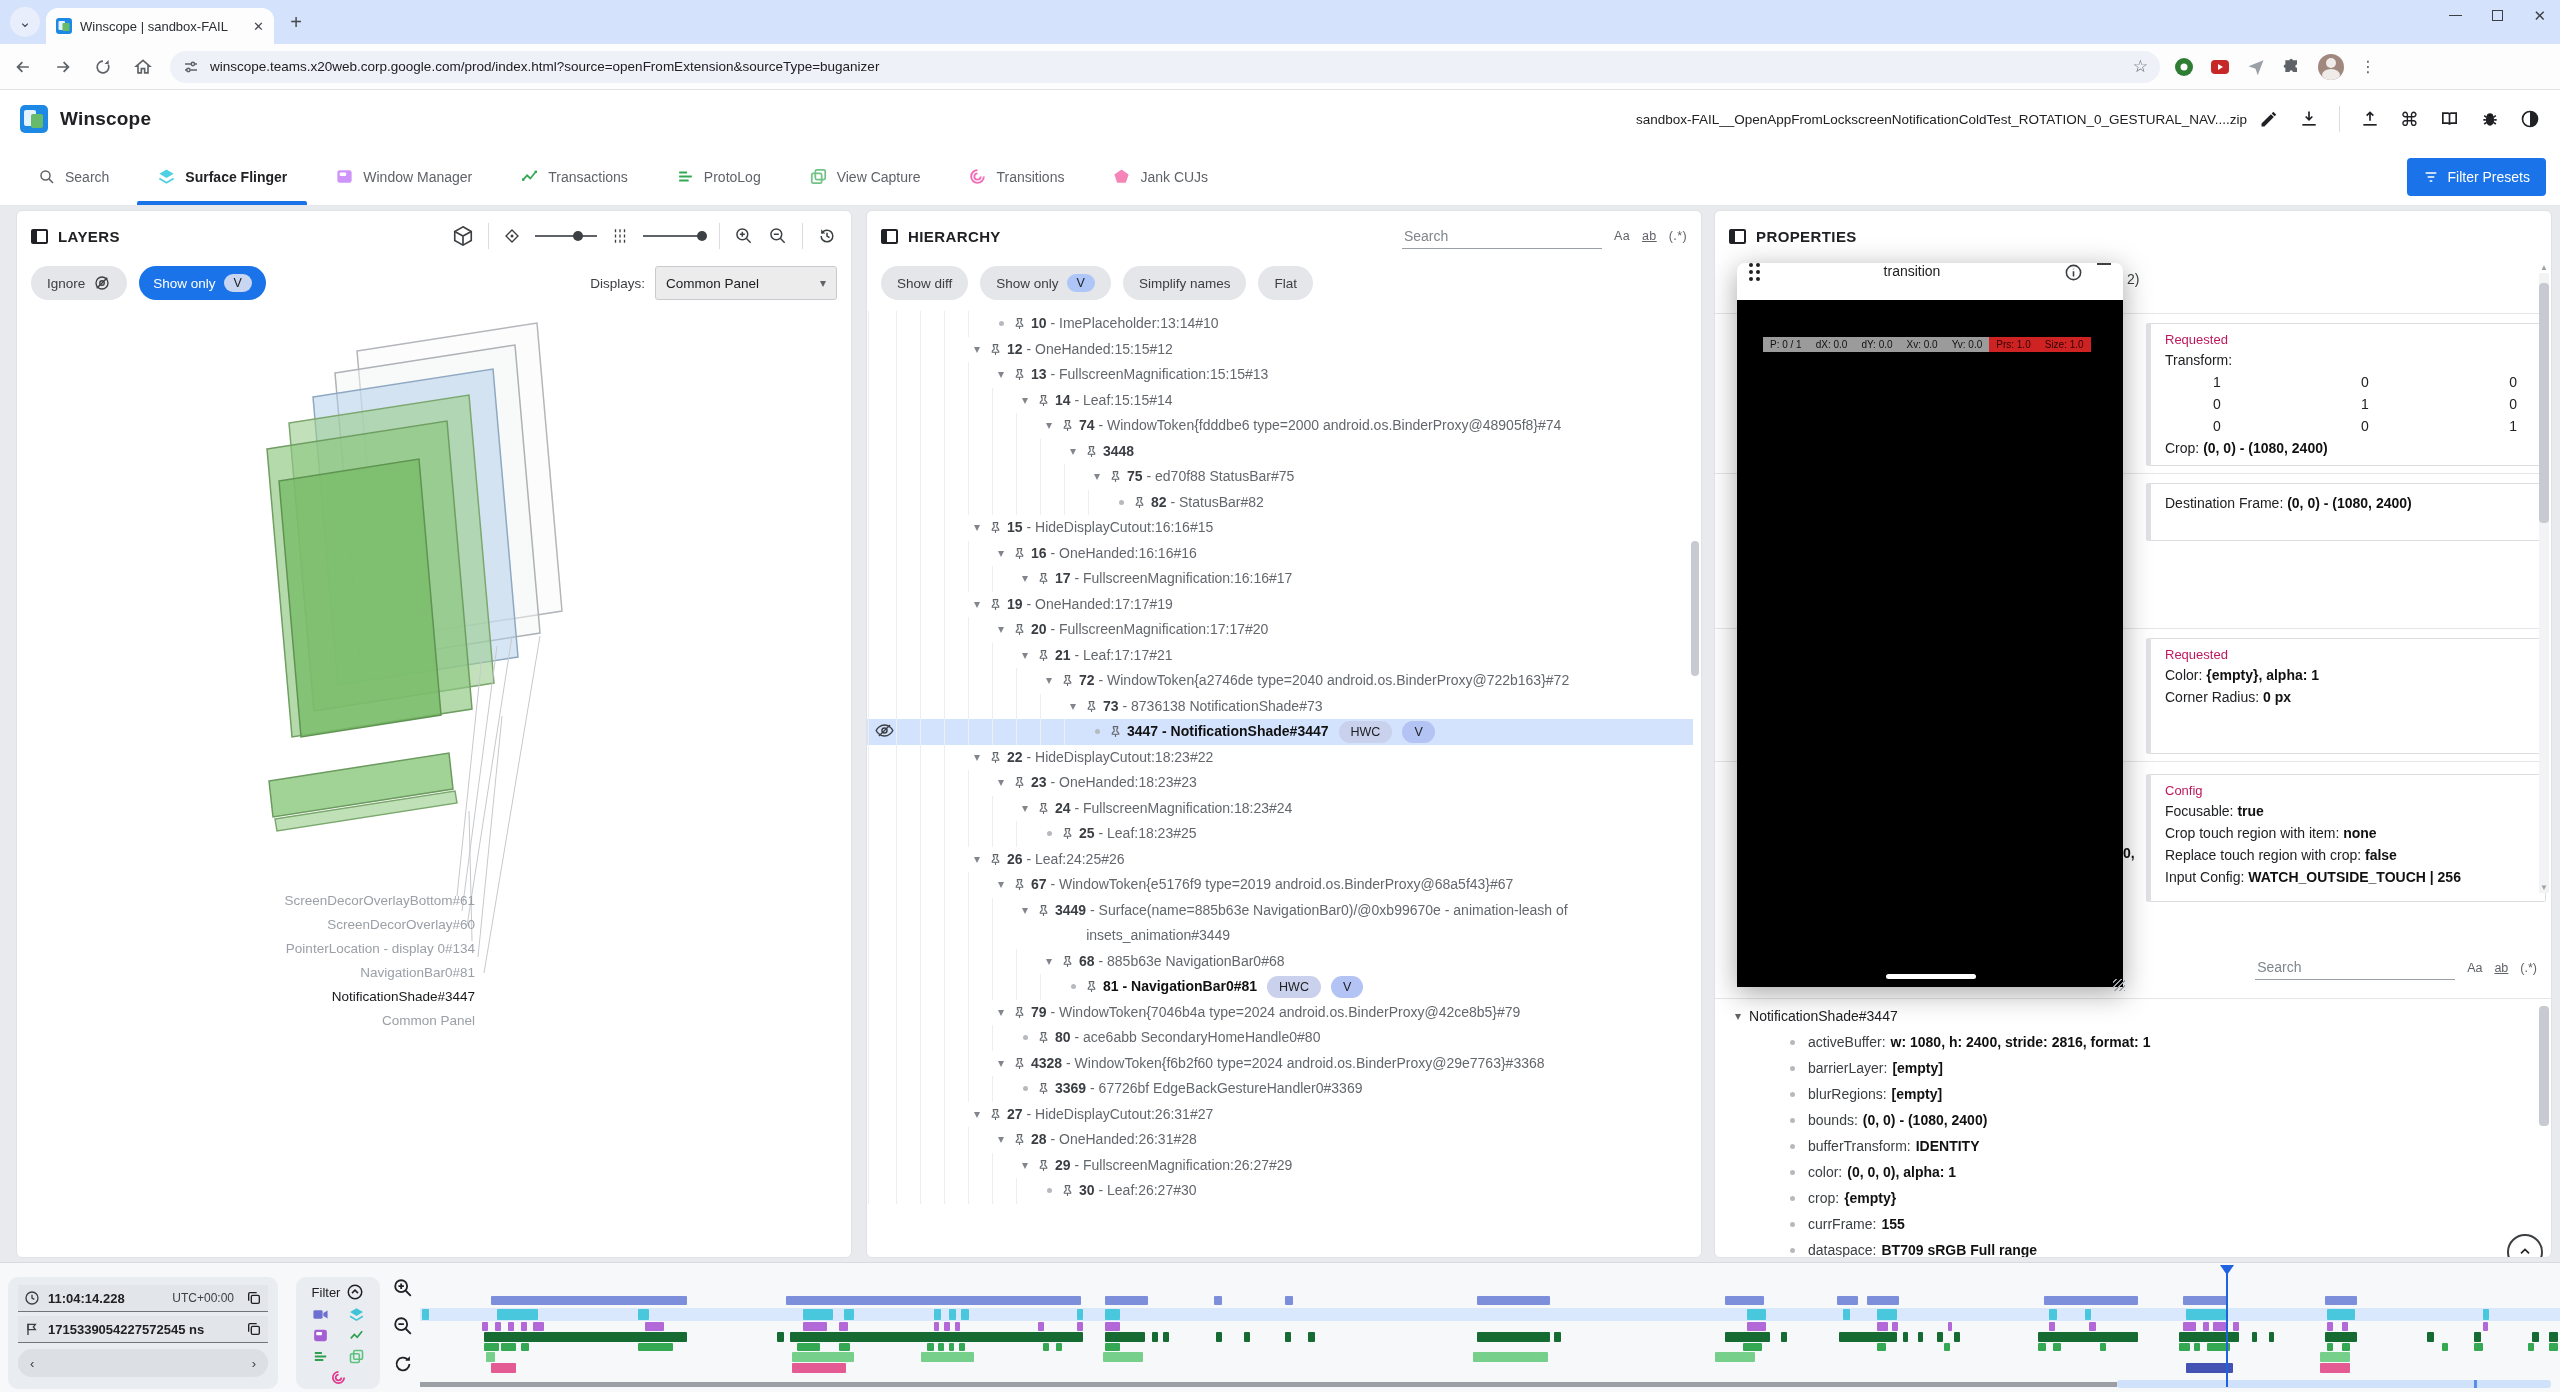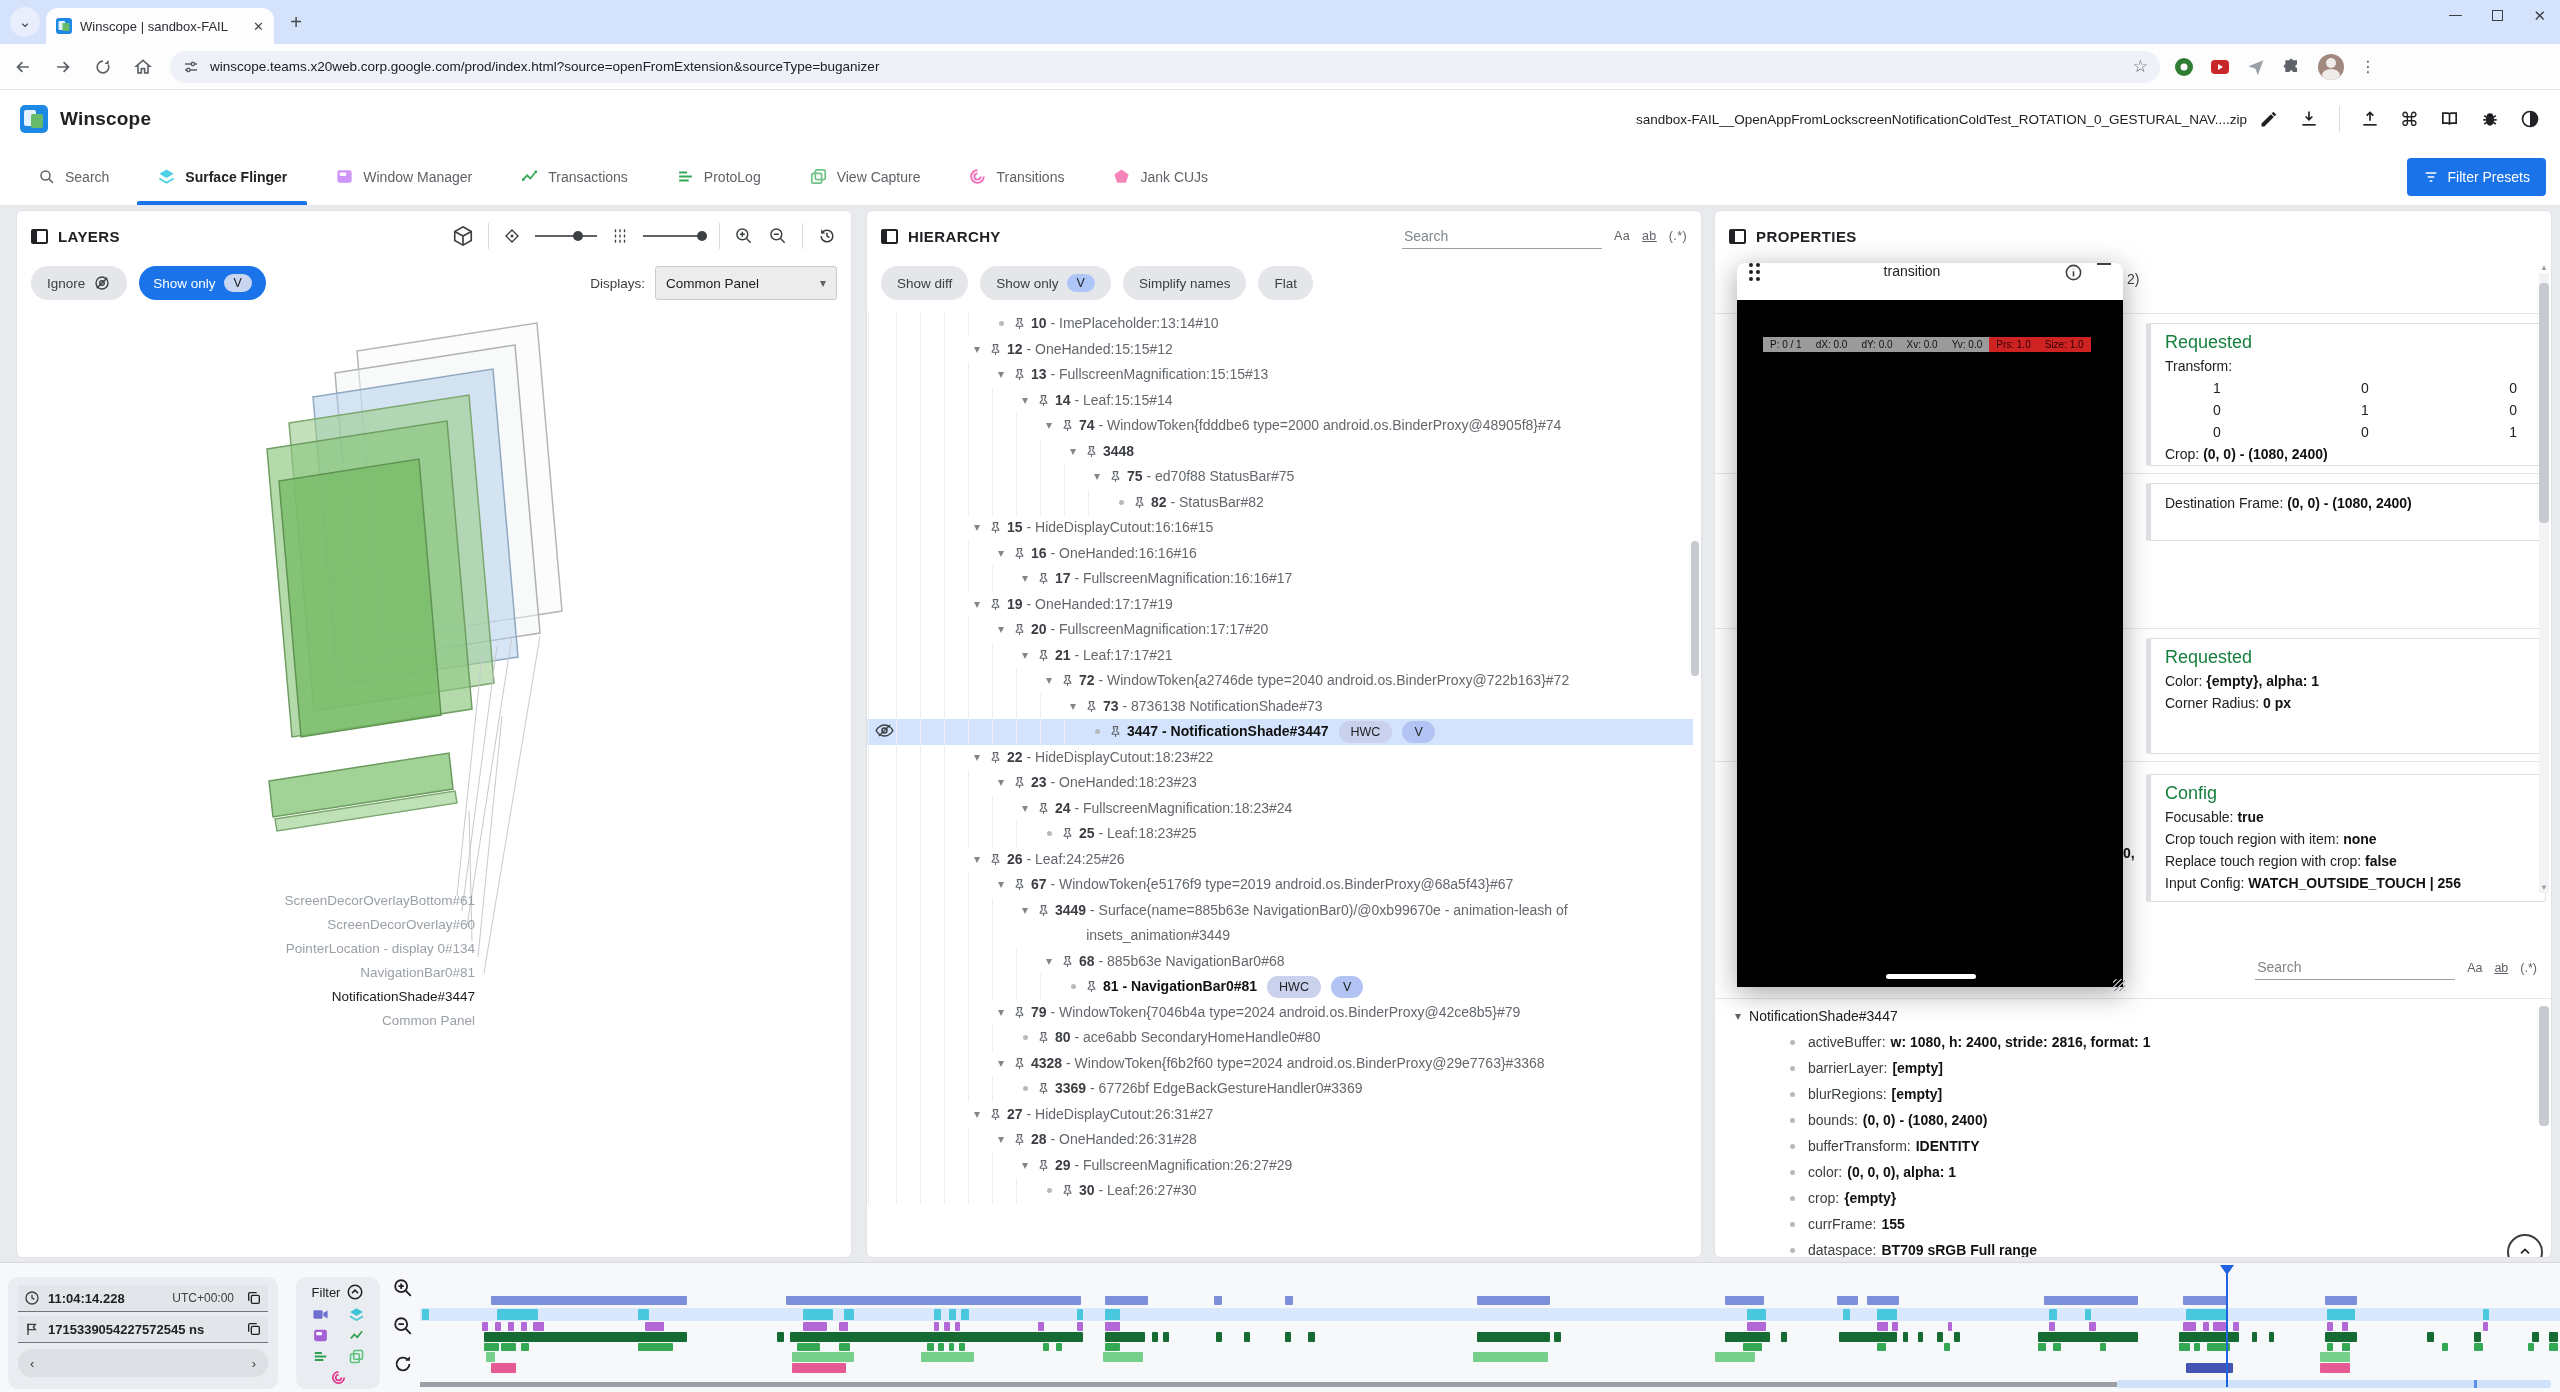--- a/index.html
+++ b/index.html
@@ -98,21 +98,21 @@
   .chip { display:inline-block; margin-left:10px; border-radius:12px; padding:0 12px; height:22px; line-height:22px; font-size:12.5px; color:#202124; align-self:center; }
   .chip.hwc { background:#c9d1ec; }
   .chip.v { background:#b3c3f3; }
   .vscroll { position:absolute; width:8px; border-radius:4px; background:#c7cbd1; }
 
   
   .ptop-partial { position:absolute; left:412px; top:60px; font-size:14px; color:#3c4043; }
   .pleft-partial { position:absolute; left:408px; top:634px; font-size:14px; font-weight:bold; color:#111; }
   .pdiv { position:absolute; left:0; width:828px; height:1px; background:#e4e6e9; }
   .pcard { position:absolute; left:431px; width:400px; background:#fff; border:1px solid #dcdee1; border-left:5px solid #dfe1e4; border-radius:2px; padding:8px 14px; }
-  .pgroup { font-size:18px; color:#15803d; margin-bottom:2px; }
+  .pgroup { font-size:13px; color:#be185d; margin-bottom:2px; }
   .pline { font-size:14px; color:#202124; line-height:22px; }
   .pline b { color:#111; }
   .matrix { display:grid; grid-template-columns:1fr 1fr 1fr; padding-left:48px; padding-right:14px; font-size:14px; line-height:22px; }
   .matrix span:nth-child(3n+2) { text-align:center; }
   .matrix span:nth-child(3n) { text-align:right; }
   .pscroll-track { position:absolute; right:2px; width:10px; background:#f2f3f4; }
   .sarrow { position:absolute; right:2px; width:10px; text-align:center; font-size:8px; color:#9aa0a6; }
   .hidden-chip { position:absolute; height:34px; border-radius:17px; background:#e4e6ea; }
   .bsearchrow { position:absolute; left:0; right:0; top:726px; height:61px; background:#fff; display:flex; align-items:center; padding:0 14px; }
   .blist { position:absolute; left:0; right:10px; top:788px; bottom:0; overflow:hidden; }

